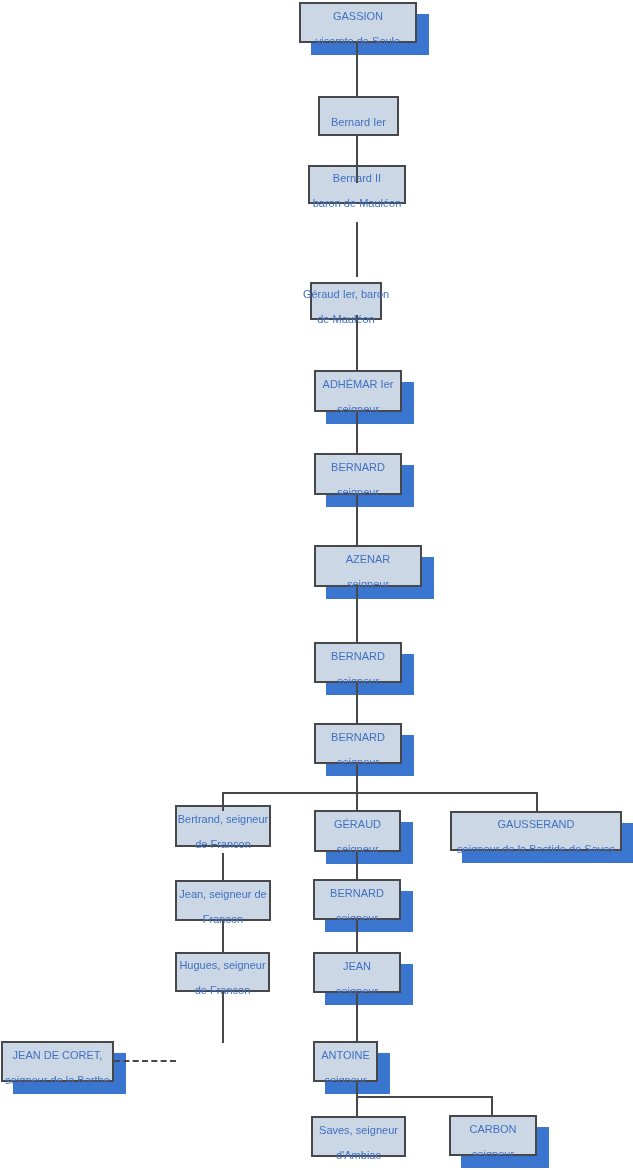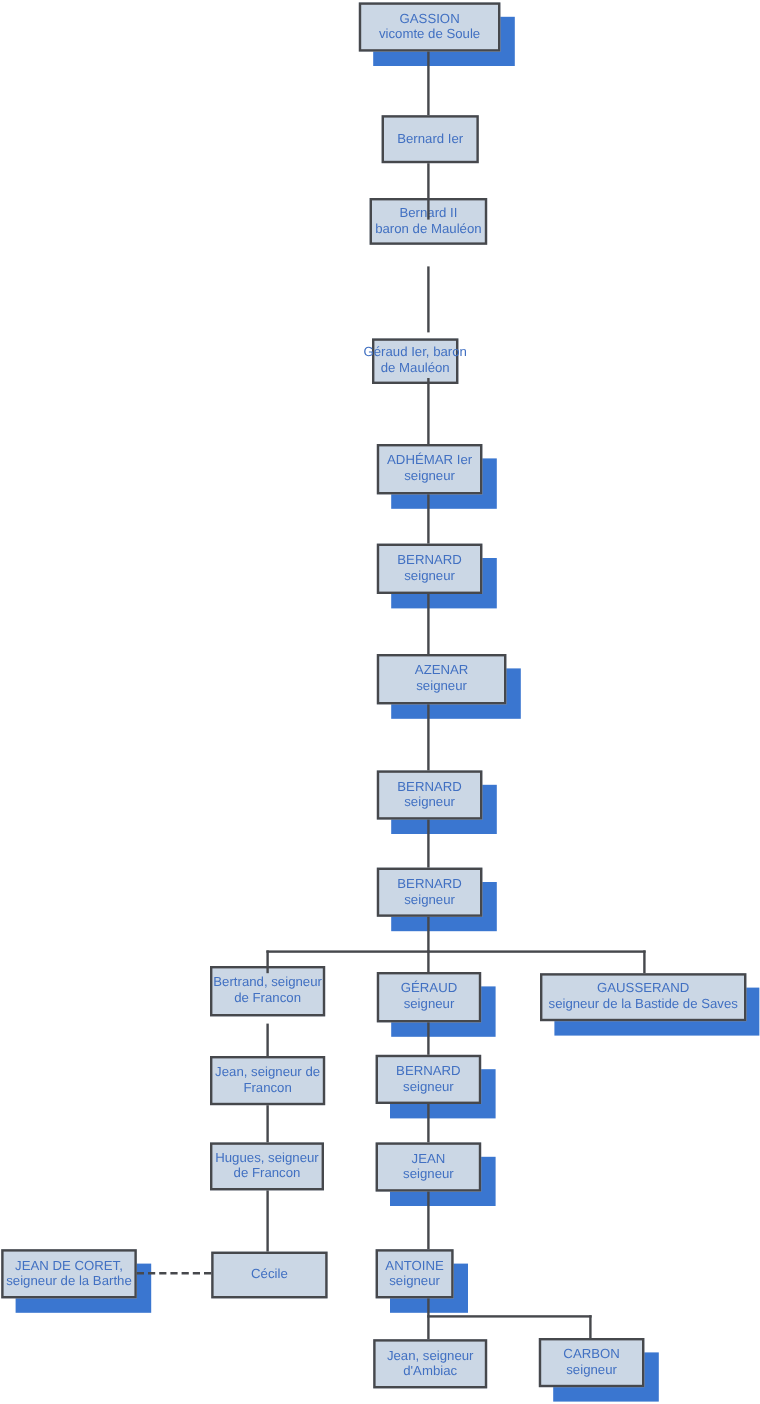--- a/index.html
+++ b/index.html
@@ -7,21 +7,21 @@
     position:relative;width:633px;height:1170px;background:#ffffff;
     font-family:"Liberation Sans",sans-serif;overflow:hidden;
   }
   .node{
     position:absolute;box-sizing:border-box;
     background:#cbd7e5;border:2px solid #46484c;color:#4170c2;
     font-size:11px;line-height:13px;
     display:flex;flex-direction:column;justify-content:center;align-items:center;
     text-align:center;z-index:2;
   }
-  .node span{white-space:nowrap;}
+  .node span{white-space:nowrap;margin-top:12px;}
   .node.shadowed{box-shadow:12px 12px 0 #3a76d0;}
   .vline{position:absolute;width:2px;background:#46484c;z-index:3;}
   .hline{position:absolute;height:2px;background:#46484c;z-index:3;}
   .dline{position:absolute;height:0;border-top:2px dashed #46484c;z-index:3;}
 </style>
 </head>
 <body>
 
 <div class="canvas">
 
@@ -102,31 +102,28 @@
   <div class="node shadowed" style="left:313px;top:952px;width:88px;height:41px">
     <span>JEAN</span>
     <span>seigneur</span>
   </div>
 
   <div class="node shadowed" style="left:1px;top:1041px;width:113px;height:41px">
     <span>JEAN DE CORET,</span>
     <span>seigneur de la Barthe</span>
   </div>
 
-  <div class="node" style="left:176px;top:1043px;width:97px;height:39px">
-    <span>Cécile</span>
-  </div>
 
   <div class="node shadowed" style="left:313px;top:1041px;width:65px;height:41px">
     <span>ANTOINE</span>
     <span>seigneur</span>
   </div>
 
   <div class="node" style="left:311px;top:1116px;width:95px;height:41px">
-    <span>Jean, seigneur</span>
+    <span>Saves, seigneur</span>
     <span>d'Ambiac</span>
   </div>
 
   <div class="node shadowed" style="left:449px;top:1115px;width:88px;height:41px">
     <span>CARBON</span>
     <span>seigneur</span>
   </div>
 
   <div class="vline" style="left:356px;top:43px;height:53px"></div>
   <div class="vline" style="left:356px;top:136px;height:47px"></div>

